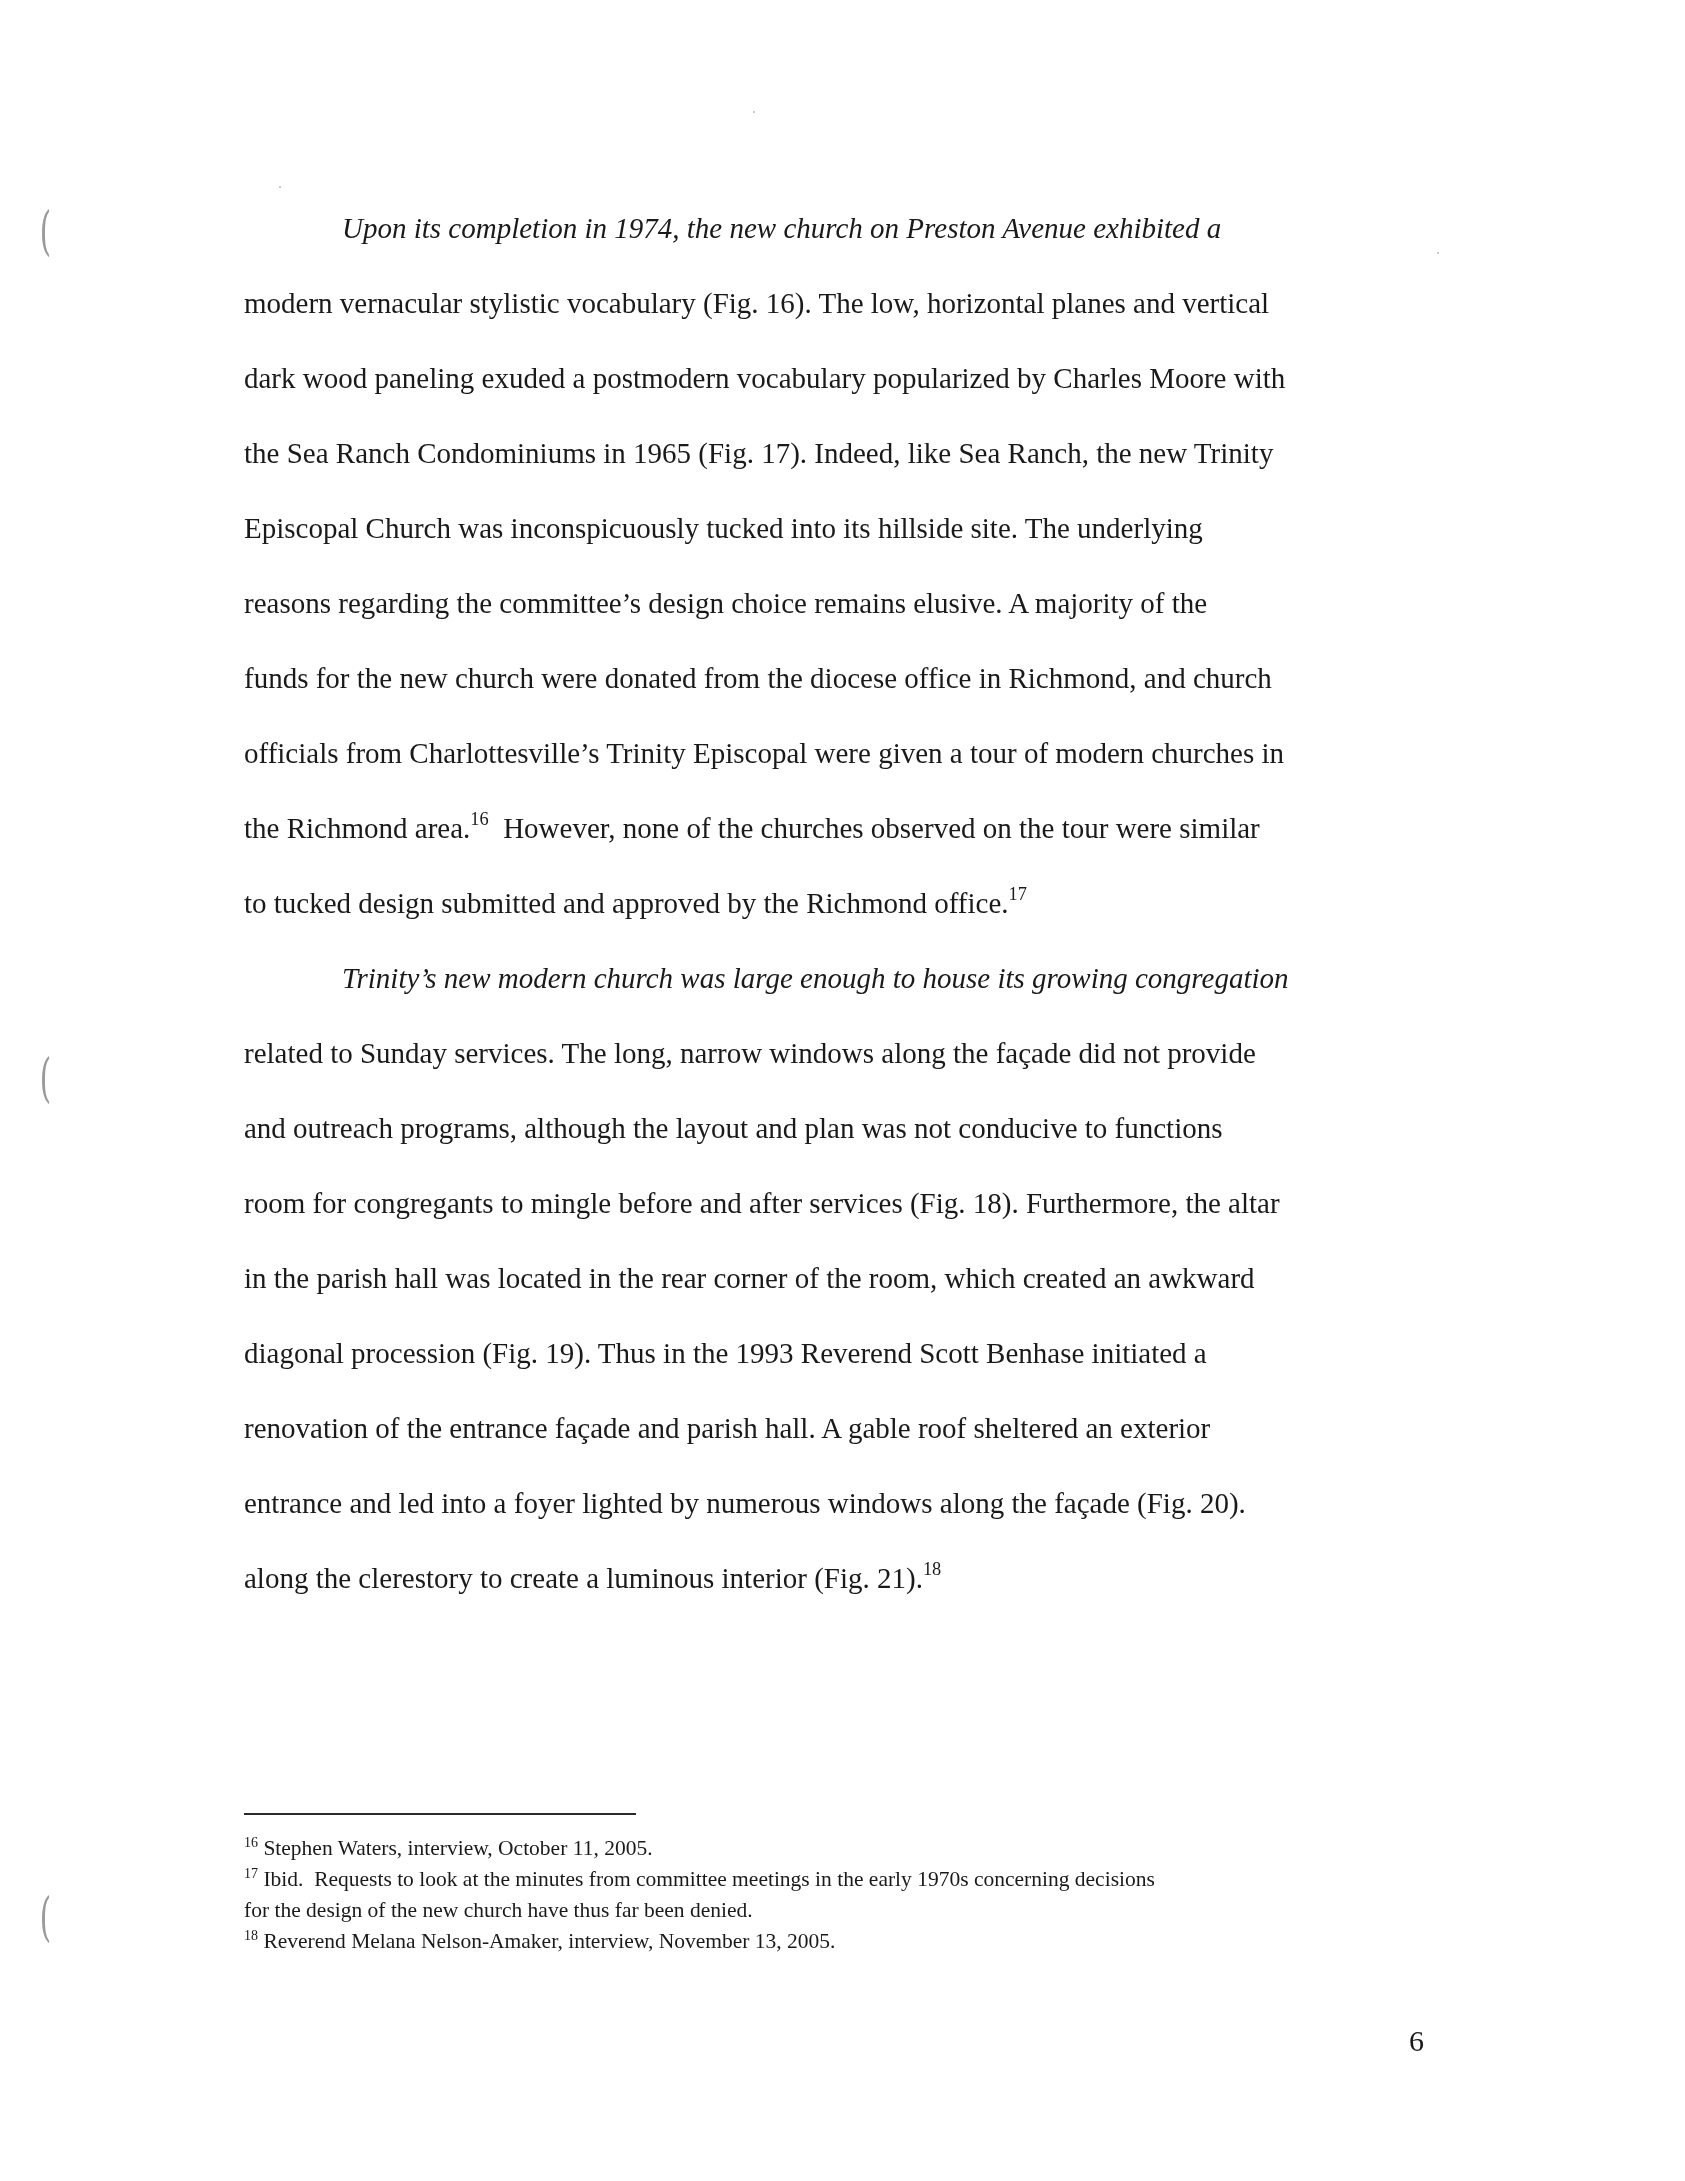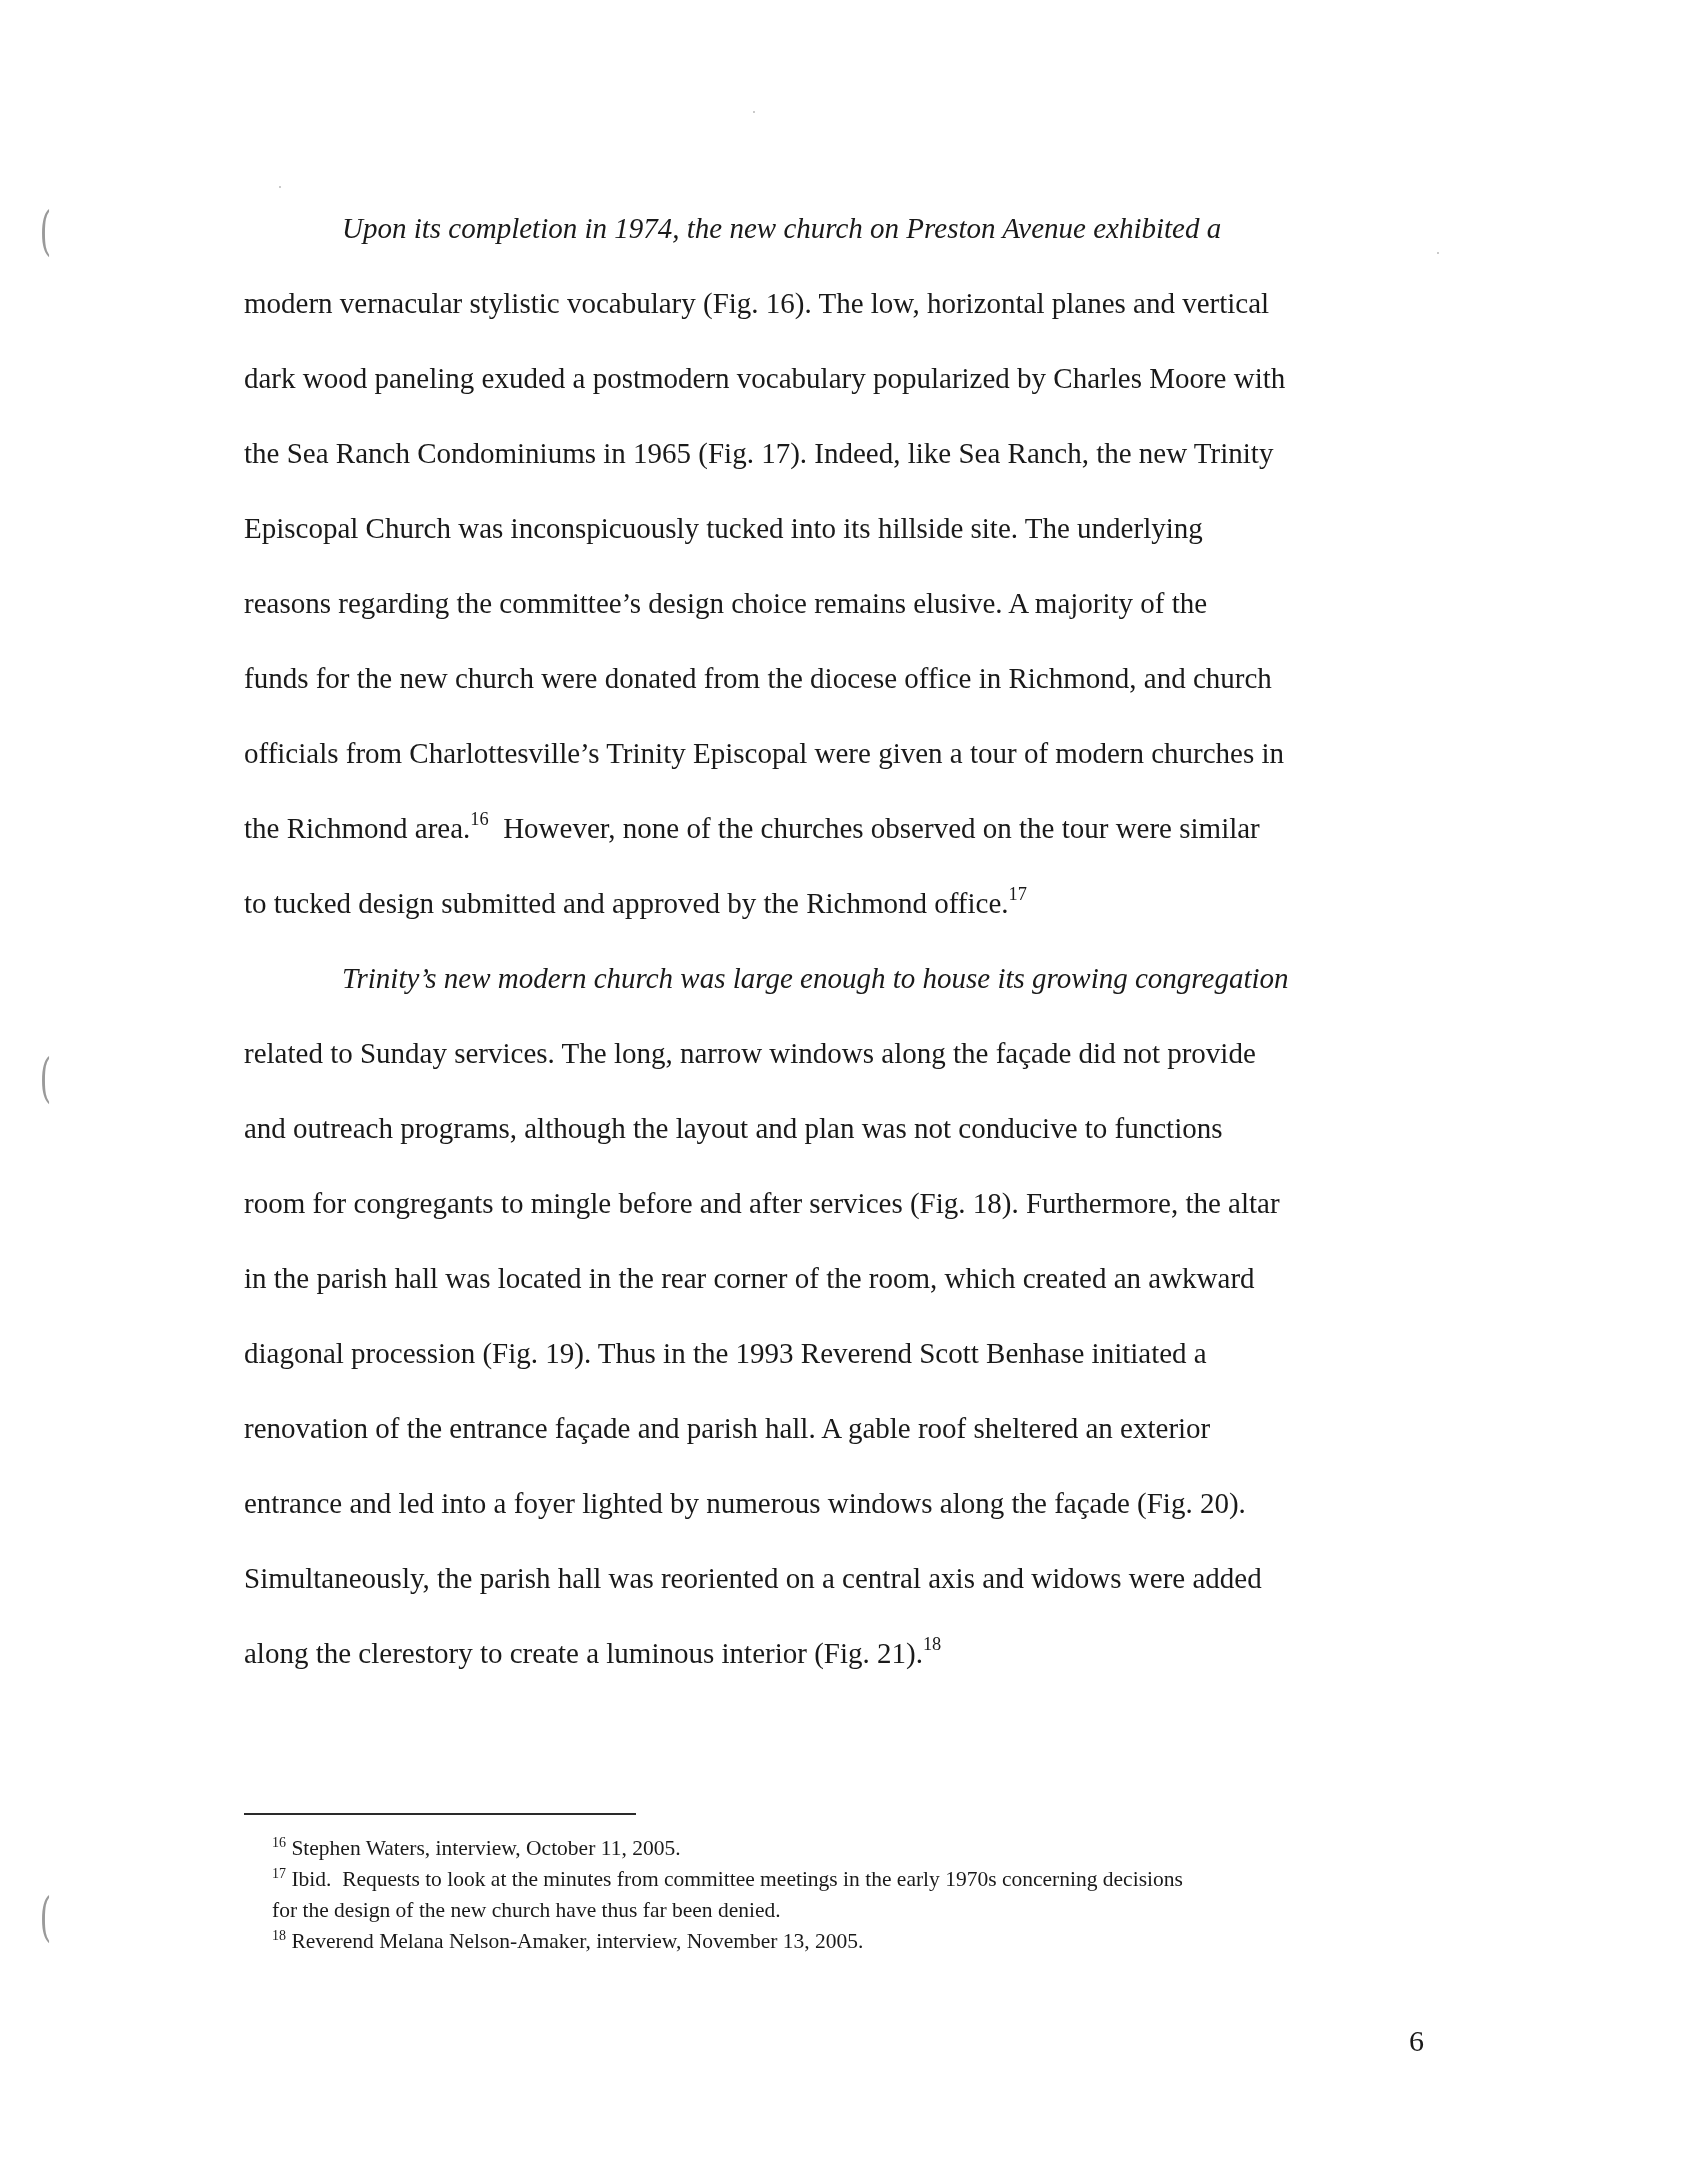--- a/index.html
+++ b/index.html
@@ -7,21 +7,21 @@
          font-family: "Liberation Serif", "DejaVu Serif", serif; color: #1a1a1a; }
   .page { position: absolute; left: 0; top: 0; width: 1685px; height: 2181px; background: #fff; }
   .body-text { position: absolute; left: 244px; top: 191px; width: 1185px;
                font-size: 29px; line-height: 75px; }
   .line { display: block; white-space: nowrap; height: 75px; }
   .line.indent { padding-left: 98px; font-style: italic; }
   sup.fnref { font-size: 18.4px; vertical-align: 13px; line-height: 0; }
   .rule { position: absolute; left: 244px; top: 1813px; width: 392px; height: 1.8px; background: #2a2a2a; }
   .footnotes { position: absolute; left: 244px; top: 1833px; width: 1185px;
                font-size: 21.5px; line-height: 31px; }
-  .footnotes .fn { display: block; white-space: nowrap; margin-left: 28px; }
+  .footnotes .fn { display: block; white-space: nowrap; }
   .footnotes sup { font-size: 14px; vertical-align: 8px; line-height: 0; }
   .page-number { position: absolute; left: 1409px; top: 2024px; font-size: 30px; }
   .paren { position: absolute; font-family: "DejaVu Serif", serif; color: #9a9a9a;
            font-size: 53px; font-weight: 100; transform: scaleX(0.55); }
   .speck { position: absolute; width: 1.8px; height: 1.8px; background: #bbb; border-radius: 0.9px; }
 </style>
 </head>
 <body>
 
 <div class="page">
@@ -53,21 +53,20 @@
     </div>
     <div>
       <span class="line indent">Trinity’s new modern church was large enough to house its growing congregation</span>
       <span class="line">related to Sunday services.  The long, narrow windows along the façade did not provide</span>
       <span class="line">and outreach programs, although the layout and plan was not conducive to functions</span>
       <span class="line">room for congregants to mingle before and after services (Fig. 18).  Furthermore, the altar</span>
       <span class="line">in the parish hall was located in the rear corner of the room, which created an awkward</span>
       <span class="line">diagonal procession (Fig. 19).  Thus in the 1993 Reverend Scott Benhase initiated a</span>
       <span class="line">renovation of the entrance façade and parish hall.  A gable roof sheltered an exterior</span>
       <span class="line">entrance and led into a foyer lighted by numerous windows along the façade (Fig. 20).</span>
-      <span class="line">Simultaneously, the parish hall was reoriented on a central axis and widows were added</span>
       <span class="line">
         <span>along the clerestory to create a luminous interior (Fig. 21).</span><sup class="fnref">18</sup>
       </span>
     </div>
   </div>
 
   <div class="rule"></div>
 
   <div class="footnotes">
     <span class="fn"><sup>16</sup> <span>Stephen Waters, interview, October 11, 2005.</span></span>

